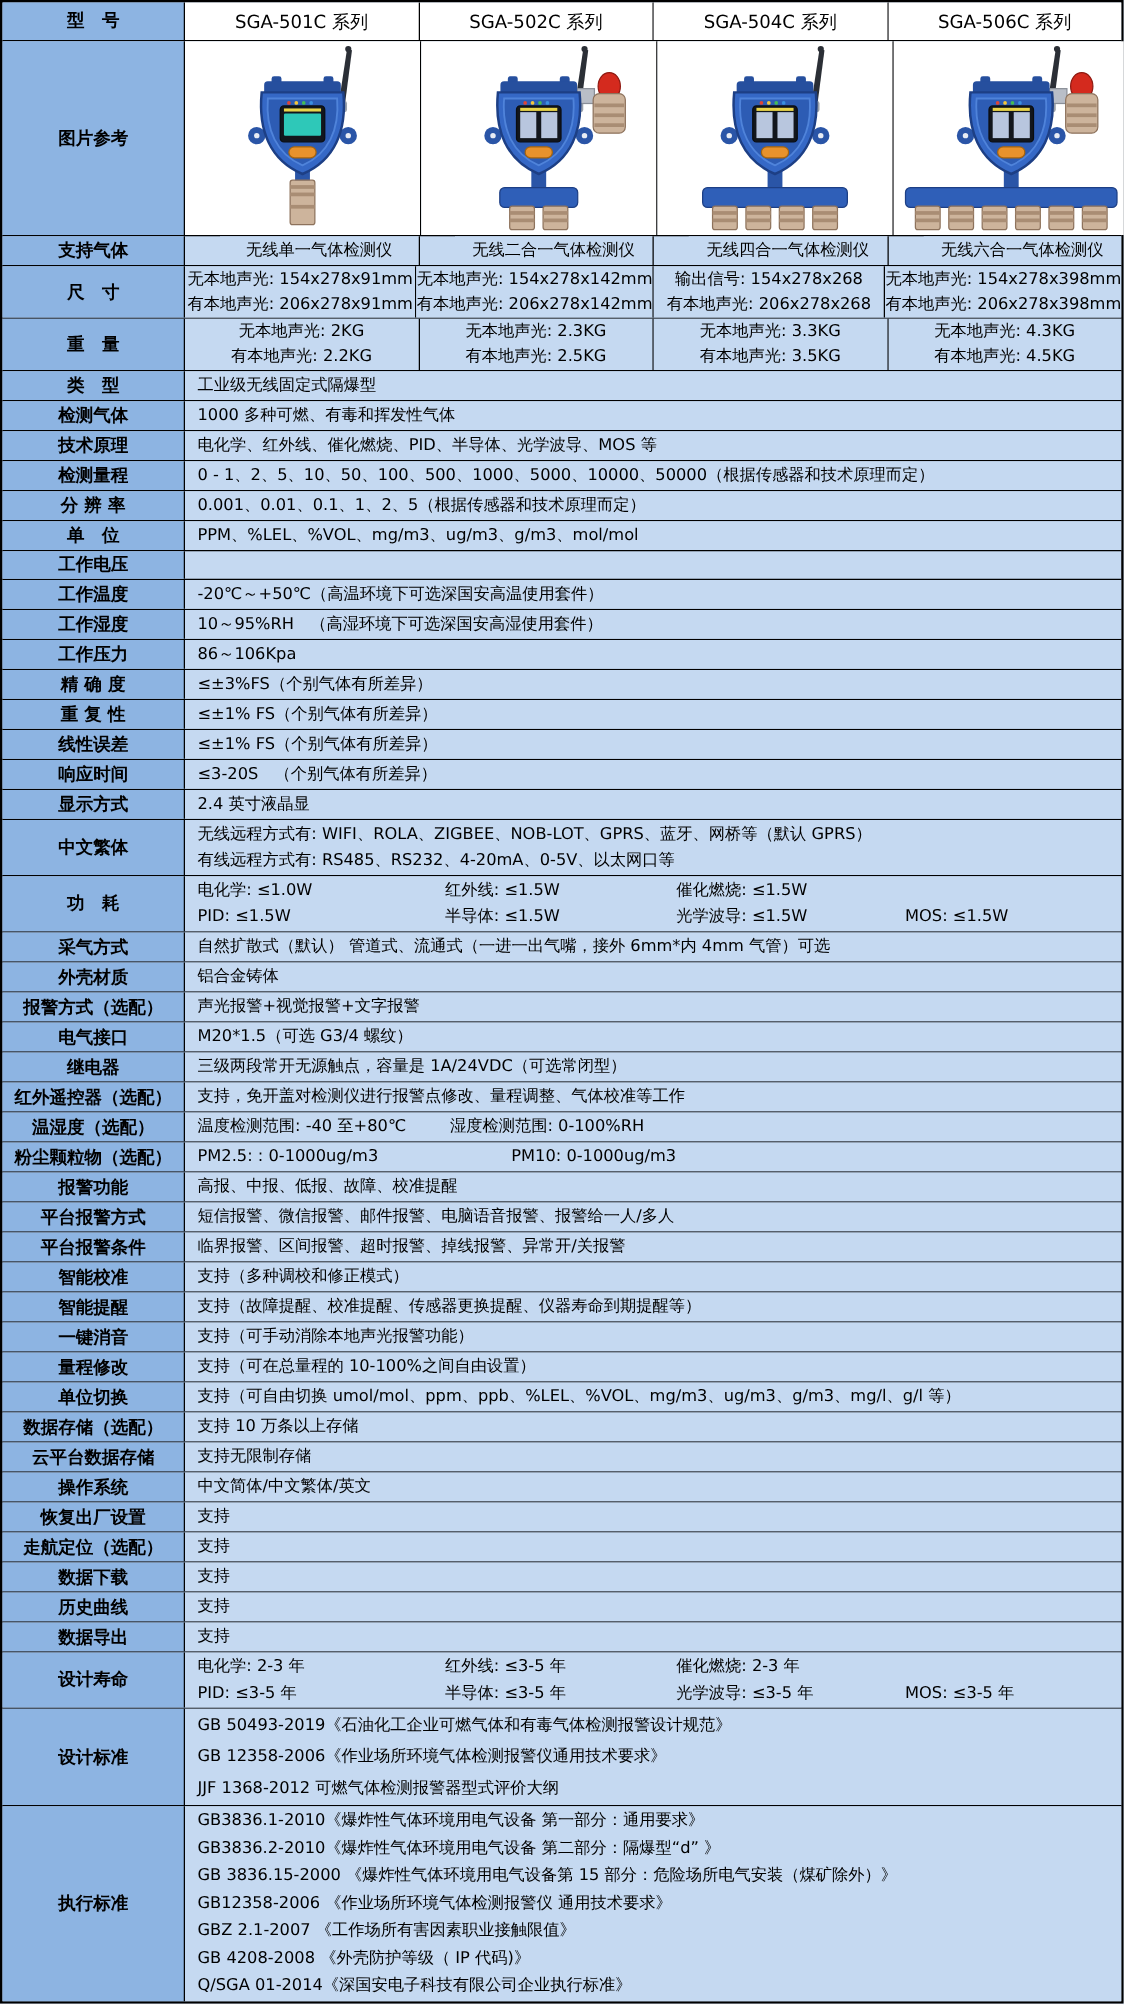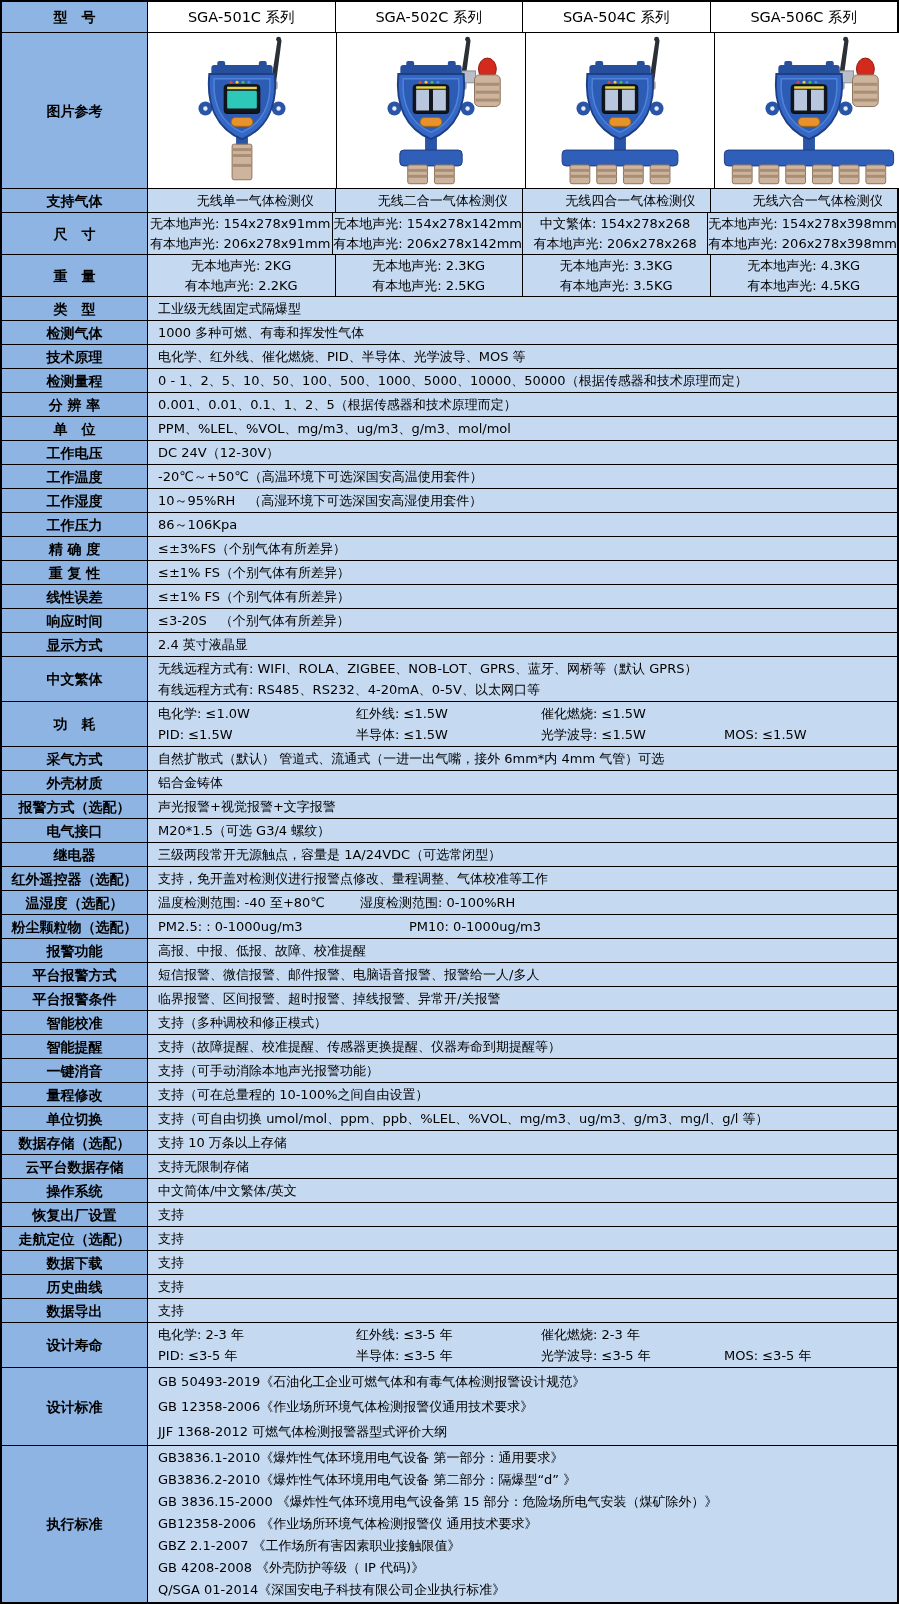--- a/index.html
+++ b/index.html
@@ -279,21 +279,21 @@
       <div class="label">尺　寸</div>
       <div class="cell">
         <div class="gline">无本地声光: 154x278x91mm</div>
         <div class="gline">有本地声光: 206x278x91mm</div>
       </div>
       <div class="cell">
         <div class="gline">无本地声光: 154x278x142mm</div>
         <div class="gline">有本地声光: 206x278x142mm</div>
       </div>
       <div class="cell">
-        <div class="gline">中文繁体: 154x278x268</div>
+        <div class="gline">输出信号: 154x278x268</div>
         <div class="gline">有本地声光: 206x278x268</div>
       </div>
       <div class="cell">
         <div class="gline">无本地声光: 154x278x398mm</div>
         <div class="gline">有本地声光: 206x278x398mm</div>
       </div>
     </div>
     <div class="row g2">
       <div class="label">重　量</div>
       <div class="cell">
@@ -344,23 +344,20 @@
       </div>
     </div>
     <div class="row spec">
       <div class="label">单　位</div>
       <div class="value">
         <div class="line"><span class="seg">PPM、%LEL、%VOL、mg/m3、ug/m3、g/m3、mol/mol</span></div>
       </div>
     </div>
     <div class="row spec">
       <div class="label">工作电压</div>
-      <div class="value">
-        <div class="line"><span class="seg">DC 24V（12-30V）</span></div>
-      </div>
     </div>
     <div class="row spec">
       <div class="label">工作温度</div>
       <div class="value">
         <div class="line"><span class="seg">-20℃～+50℃（高温环境下可选深国安高温使用套件）</span></div>
       </div>
     </div>
     <div class="row spec">
       <div class="label">工作湿度</div>
       <div class="value">

